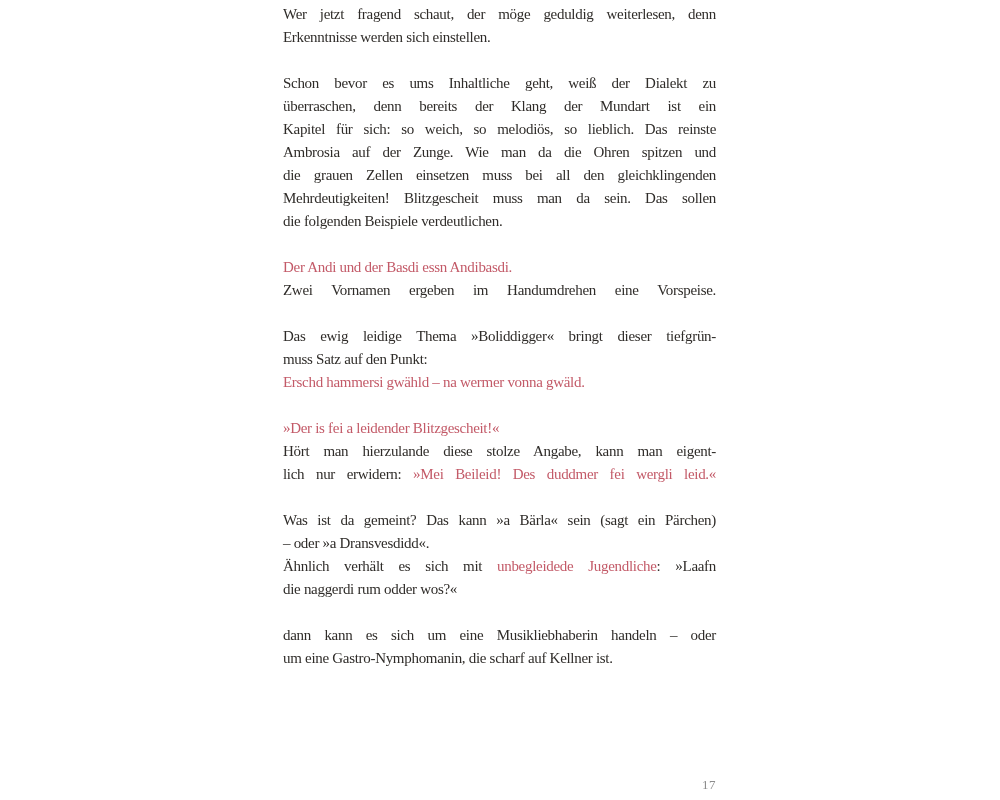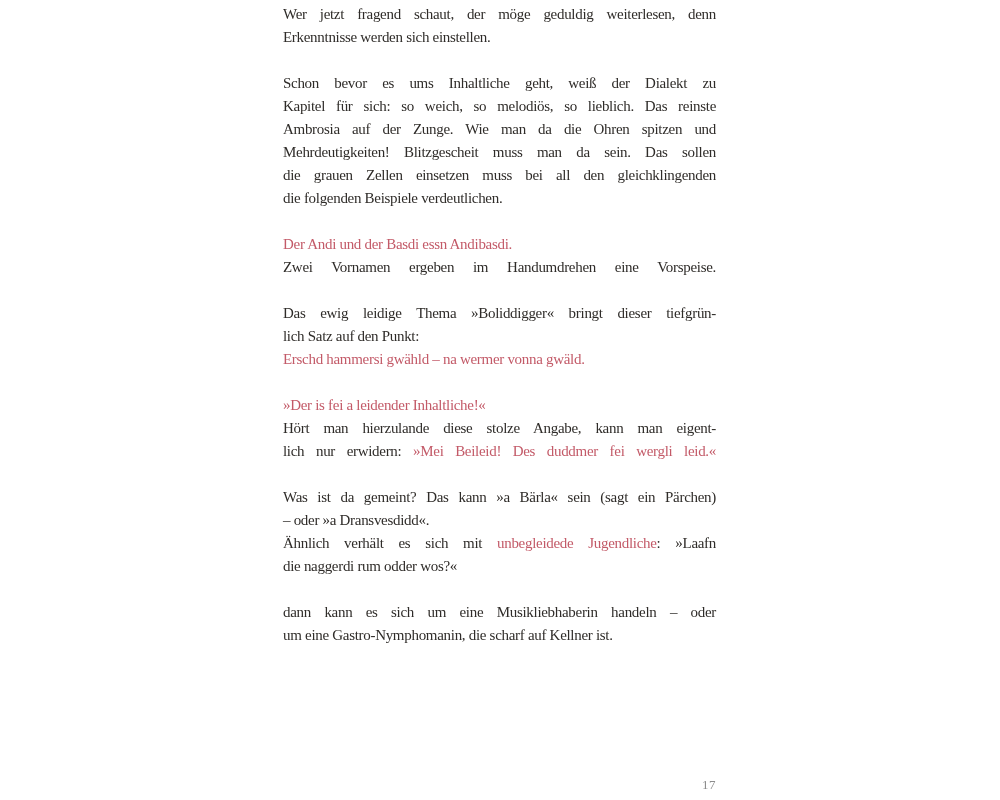--- a/index.html
+++ b/index.html
@@ -51,37 +51,38 @@
 <body>
 
 <div class="page">
   <div class="text-column">
       <div class="paragraph">
         <div class="line justify"><span class="seg-body">Wer jetzt fragend schaut, der möge geduldig weiterlesen, denn</span></div>
         <div class="line"><span class="seg-body">Erkenntnisse werden sich einstellen.</span></div>
       </div>
       <div class="paragraph">
         <div class="line justify"><span class="seg-body">Schon bevor es ums Inhaltliche geht, weiß der Dialekt zu</span></div>
+        <div class="line justify"><span class="seg-body">überraschen, denn bereits der Klang der Mundart ist ein</span></div>
         <div class="line justify"><span class="seg-body">Kapitel für sich: so weich, so melodiös, so lieblich. Das reinste</span></div>
         <div class="line justify"><span class="seg-body">Ambrosia auf der Zunge. Wie man da die Ohren spitzen und</span></div>
+        <div class="line justify"><span class="seg-body">die grauen Zellen einsetzen muss bei all den gleichklingenden</span></div>
         <div class="line justify"><span class="seg-body">Mehrdeutigkeiten! Blitzgescheit muss man da sein. Das sollen</span></div>
-        <div class="line justify"><span class="seg-body">die grauen Zellen einsetzen muss bei all den gleichklingenden</span></div>
         <div class="line"><span class="seg-body">die folgenden Beispiele verdeutlichen.</span></div>
       </div>
       <div class="paragraph">
         <div class="line"><span class="seg-accent">Der Andi und der Basdi essn Andibasdi.</span></div>
         <div class="line justify"><span class="seg-body">Zwei Vornamen ergeben im Handumdrehen eine Vorspeise.</span></div>
       </div>
       <div class="paragraph">
         <div class="line justify"><span class="seg-body">Das ewig leidige Thema »Boliddigger« bringt dieser tiefgrün-</span></div>
-        <div class="line"><span class="seg-body">lich Satz auf den Punkt:</span></div>
+        <div class="line"><span class="seg-body">muss Satz auf den Punkt:</span></div>
         <div class="line"><span class="seg-accent">Erschd hammersi gwähld – na wermer vonna gwäld.</span></div>
       </div>
       <div class="paragraph">
-        <div class="line"><span class="seg-accent">»Der is fei a leidender Inhaltliche!«</span></div>
+        <div class="line"><span class="seg-accent">»Der is fei a leidender Blitzgescheit!«</span></div>
         <div class="line justify"><span class="seg-body">Hört man hierzulande diese stolze Angabe, kann man eigent-</span></div>
         <div class="line justify"><span class="seg-body">lich nur erwidern: </span><span class="seg-accent">»Mei Beileid! Des duddmer fei wergli leid.«</span></div>
       </div>
       <div class="paragraph">
         <div class="line justify"><span class="seg-body">Was ist da gemeint? Das kann »a Bärla« sein (sagt ein Pärchen)</span></div>
         <div class="line"><span class="seg-body">– oder »a Dransvesdidd«.</span></div>
         <div class="line justify"><span class="seg-body">Ähnlich verhält es sich mit </span><span class="seg-accent">unbegleidede Jugendliche</span><span class="seg-body">: »Laafn</span></div>
         <div class="line"><span class="seg-body">die naggerdi rum odder wos?«</span></div>
       </div>
       <div class="paragraph">

